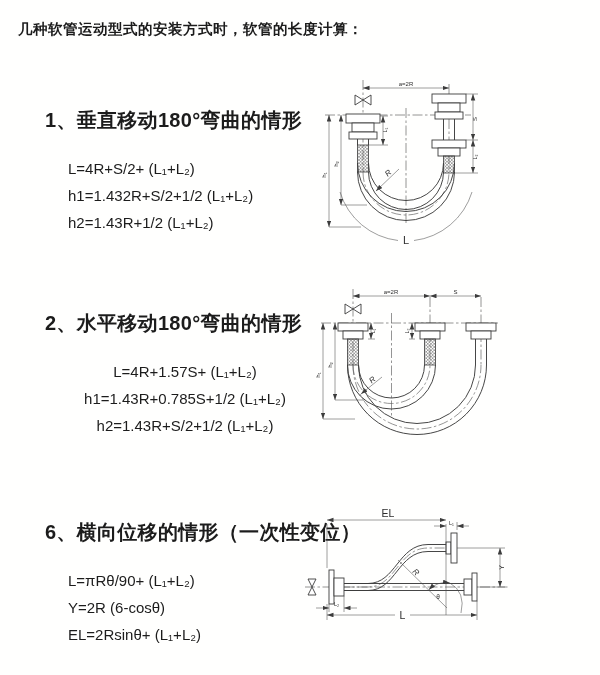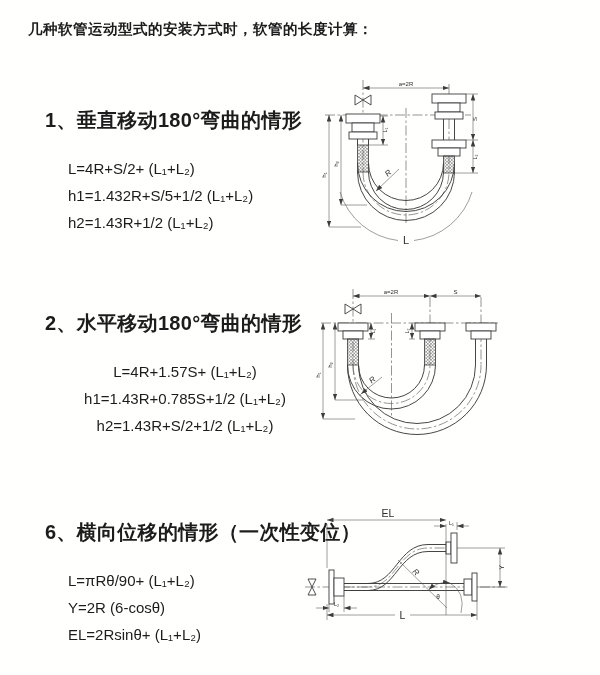--- a/index.html
+++ b/index.html
@@ -1,18 +1,18 @@
 <!DOCTYPE html>
 <html><head>
 <meta charset="utf-8">
 <style>
   html,body{margin:0;padding:0;background:#ffffff;}
   .page{position:relative;width:600px;height:675px;background:#fffffe;overflow:hidden;
         font-family:"Liberation Sans","DejaVu Sans",sans-serif;color:#1c1c1c;}
-  .doc-title{position:absolute;left:28px;top:20px;font-size:14.5px;font-weight:700;letter-spacing:.5px;}
+  .doc-title{position:absolute;left:18px;top:20px;font-size:14.5px;font-weight:700;letter-spacing:.5px;}
   .section{position:absolute;left:45px;}
   .section .heading{font-size:20px;font-weight:700;letter-spacing:.3px;}
   .formulas{padding-left:23px;margin-top:21px;}
   .formula{font-size:15px;line-height:27px;white-space:pre;}
   svg.dwg{position:absolute;}
   .cl{stroke:#5b5b5b;stroke-width:.65;fill:none;stroke-dasharray:10 2.5 2.5 2.5;}
   .w{stroke:#3c3c3c;stroke-width:.95;fill:none;}
   .wf{stroke:#3c3c3c;stroke-width:.9;fill:#ffffff;}
   .dim{stroke:#4d4d4d;stroke-width:.55;fill:none;}
   .braid{stroke:#3c3c3c;stroke-width:.8;}
@@ -25,21 +25,21 @@
 <body>
 
 <div class="page">
 
   <div class="doc-title">几种软管运动型式的安装方式时，软管的长度计算：</div>
 
   <div class="section" style="top:107px;">
     <div class="heading">1、垂直移动180°弯曲的情形</div>
     <div class="formulas">
       <div class="formula">L=4R+S/2+ (L₁+L₂)</div>
-      <div class="formula">h1=1.432R+S/5+1/2 (L₁+L₂)</div>
+      <div class="formula">h1=1.432R+S/2+1/2 (L₁+L₂)</div>
       <div class="formula">h2=1.43R+1/2 (L₁+L₂)</div>
     </div>
   </div>
 
   <div class="section" style="top:310px;text-align:center;">
     <div class="heading">2、水平移动180°弯曲的情形</div>
     <div class="formulas">
       <div class="formula">L=4R+1.57S+ (L₁+L₂)</div>
       <div class="formula">h1=1.43R+0.785S+1/2 (L₁+L₂)</div>
       <div class="formula">h2=1.43R+S/2+1/2 (L₁+L₂)</div>

